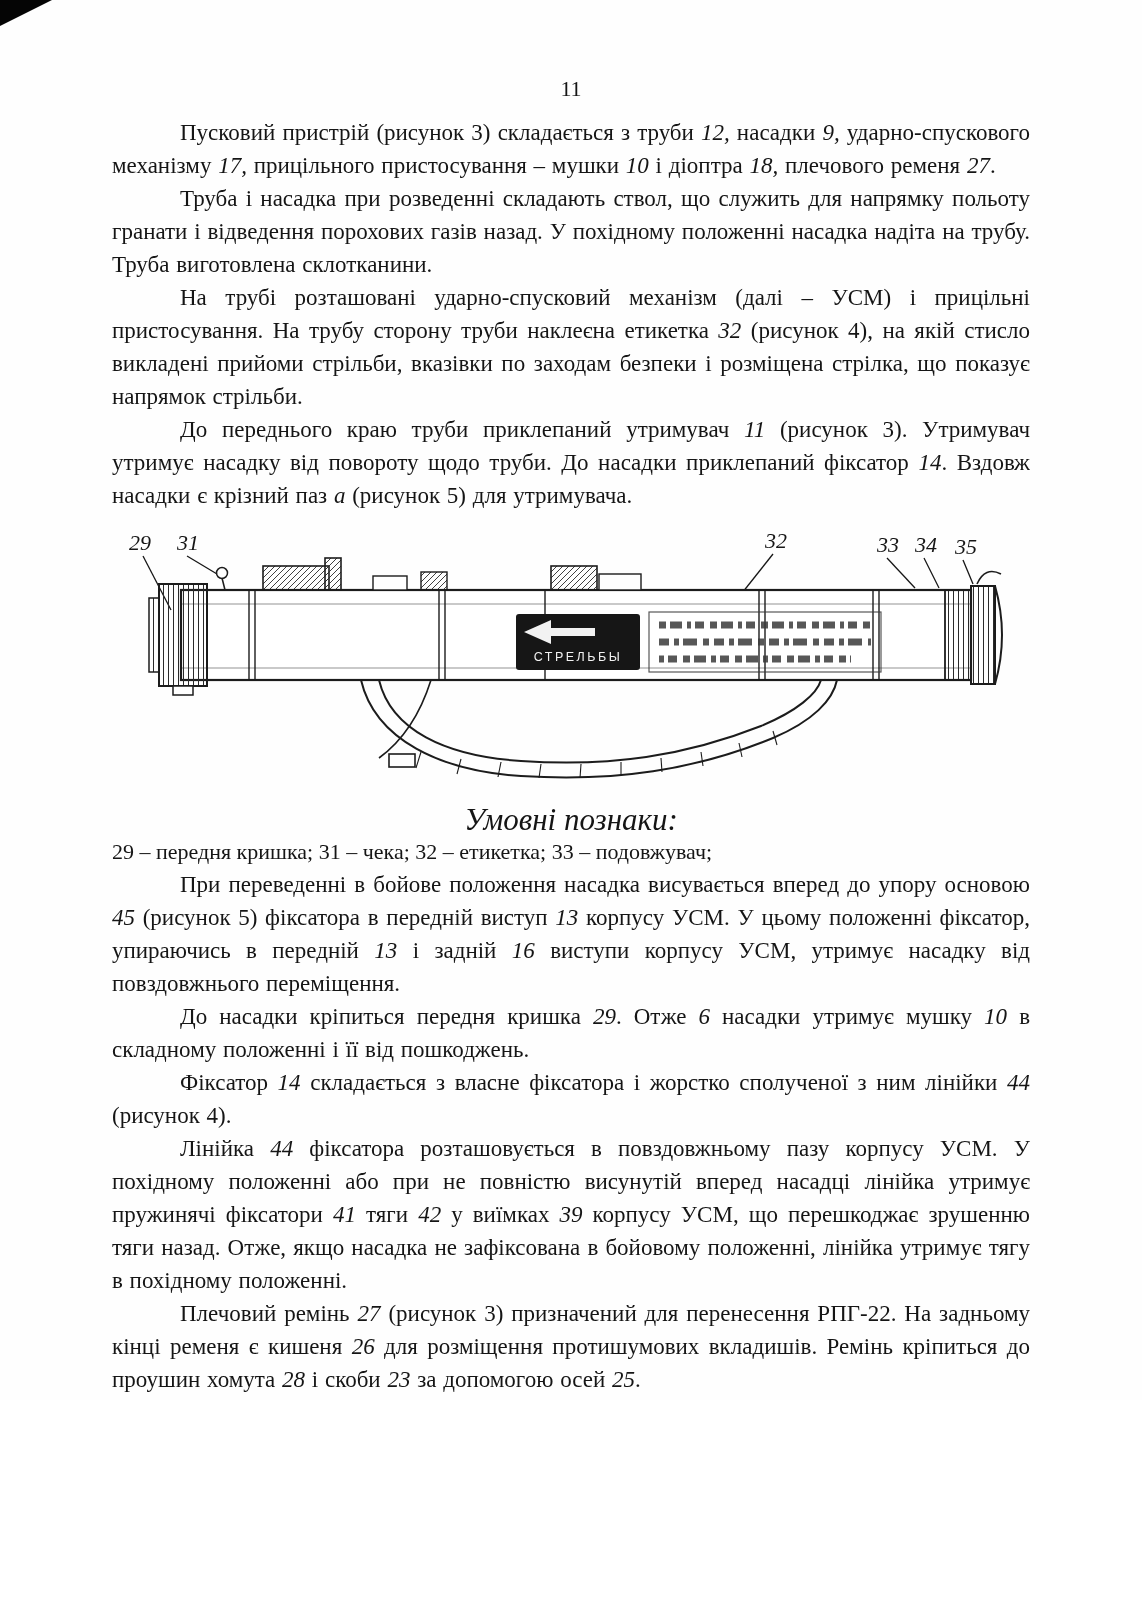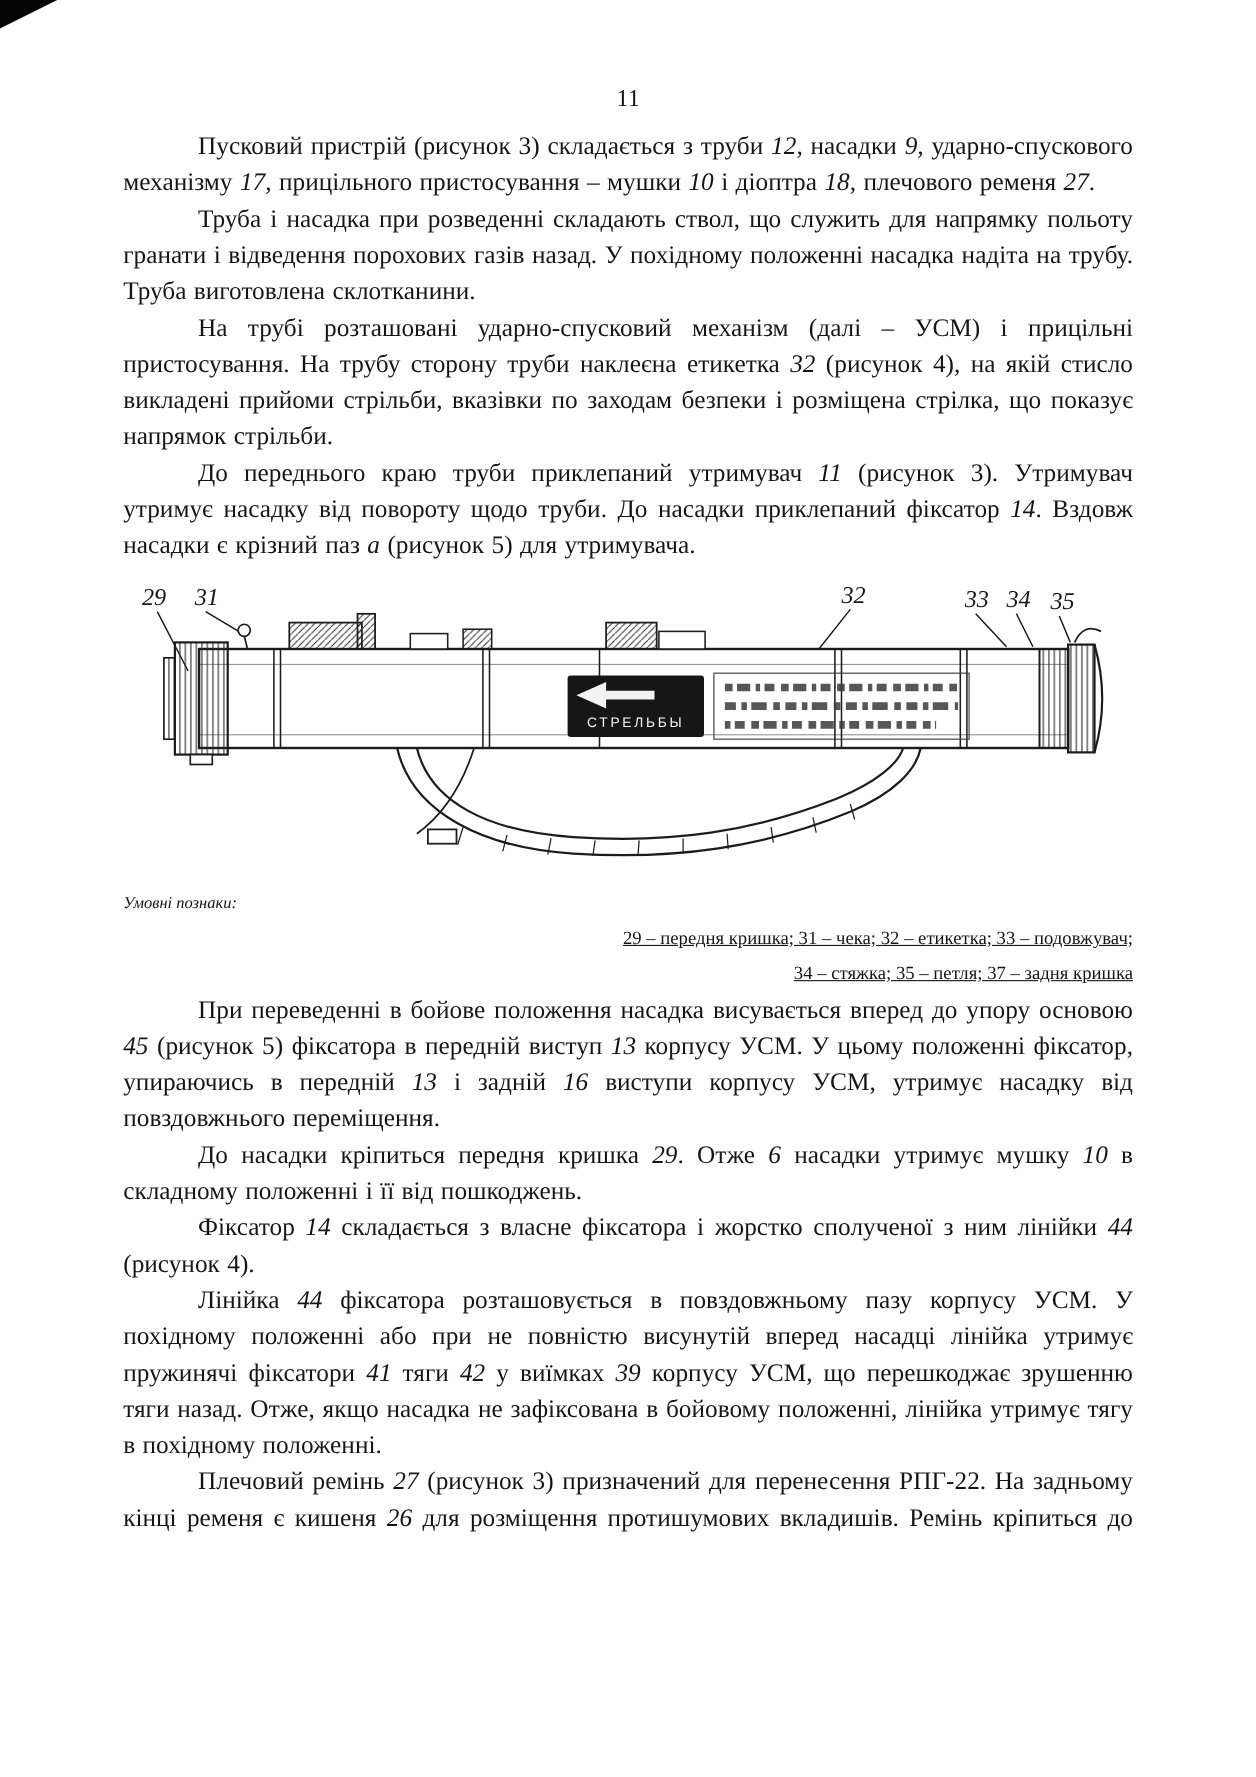--- a/index.html
+++ b/index.html
@@ -40,30 +40,29 @@
     text-indent: 68px;
     font-size: 23px;
     line-height: 33px;
     word-spacing: 1px;
   }
   .figure-wrap {
     width: 900px;
     margin: 16px auto 2px auto;
   }
   .legend-title {
-    text-align: left;
+    text-align: center;
     font-style: italic;
-    font-size: 15px;
+    font-size: 31px;
     line-height: 32px;
   }
   .legend-line {
-    text-align: right;
-    font-size: 17px;
+    text-align: left;
+    font-size: 22px;
     line-height: 32px;
-    text-decoration: underline;
   }
   .fig-caption {
     text-align: center;
     font-size: 23px;
     line-height: 32px;
     margin-bottom: 18px;
   }
 </style>
 </head>
 <body>
@@ -178,21 +177,20 @@
             <line x1="652" y1="203" x2="656" y2="217"></line>
           </g>
           <path d="M310,152 C298,190 280,214 258,230" stroke-width="1.6"></path>
           <rect x="268" y="226" width="26" height="13" stroke-width="1.6"></rect>
         </g>
       </svg>
     </div>
 
     <div class="legend-title">Умовні познаки:</div>
     <div class="legend-line">29 – передня кришка; 31 – чека; 32 – етикетка; 33 – подовжувач;</div>
-    <div class="legend-line">34 – стяжка; 35 – петля; 37 – задня кришка</div>
 
     <p class="para"><span>При переведенні в бойове положення насадка висувається вперед до упору основою </span><span style="font-style: italic;">45</span><span> (рисунок 5) фіксатора в передній виступ </span><span style="font-style: italic;">13</span><span> корпусу УСМ. У цьому положенні фіксатор, упираючись в передній </span><span style="font-style: italic;">13</span><span> і задній </span><span style="font-style: italic;">16</span><span> виступи корпусу УСМ, утримує насадку від повздовжнього переміщення.</span></p>
     <p class="para"><span>До насадки кріпиться передня кришка </span><span style="font-style: italic;">29</span><span>. Отже </span><span style="font-style: italic;">6</span><span> насадки утримує мушку </span><span style="font-style: italic;">10</span><span> в складному положенні і  її від пошкоджень.</span></p>
     <p class="para"><span>Фіксатор </span><span style="font-style: italic;">14</span><span> складається з власне фіксатора і жорстко сполученої з ним лінійки </span><span style="font-style: italic;">44</span><span> (рисунок 4).</span></p>
     <p class="para"><span>Лінійка </span><span style="font-style: italic;">44</span><span> фіксатора розташовується в повздовжньому пазу корпусу УСМ. У похідному положенні або при не повністю висунутій вперед насадці лінійка утримує пружинячі фіксатори </span><span style="font-style: italic;">41</span><span> тяги </span><span style="font-style: italic;">42</span><span> у виїмках </span><span style="font-style: italic;">39</span><span> корпусу УСМ, що перешкоджає зрушенню тяги назад. Отже, якщо насадка не зафіксована в бойовому положенні, лінійка утримує тягу в похідному положенні.</span></p>
     <p class="para"><span>Плечовий ремінь </span><span style="font-style: italic;">27</span><span> (рисунок 3) призначений для перенесення РПГ-22. На задньому кінці ременя є кишеня </span><span style="font-style: italic;">26</span><span> для розміщення протишумових вкладишів. Ремінь кріпиться до проушин хомута </span><span style="font-style: italic;">28</span><span> і скоби </span><span style="font-style: italic;">23</span><span> за допомогою осей </span><span style="font-style: italic;">25</span><span>.</span></p>
 
   </div>
 </div>
 

